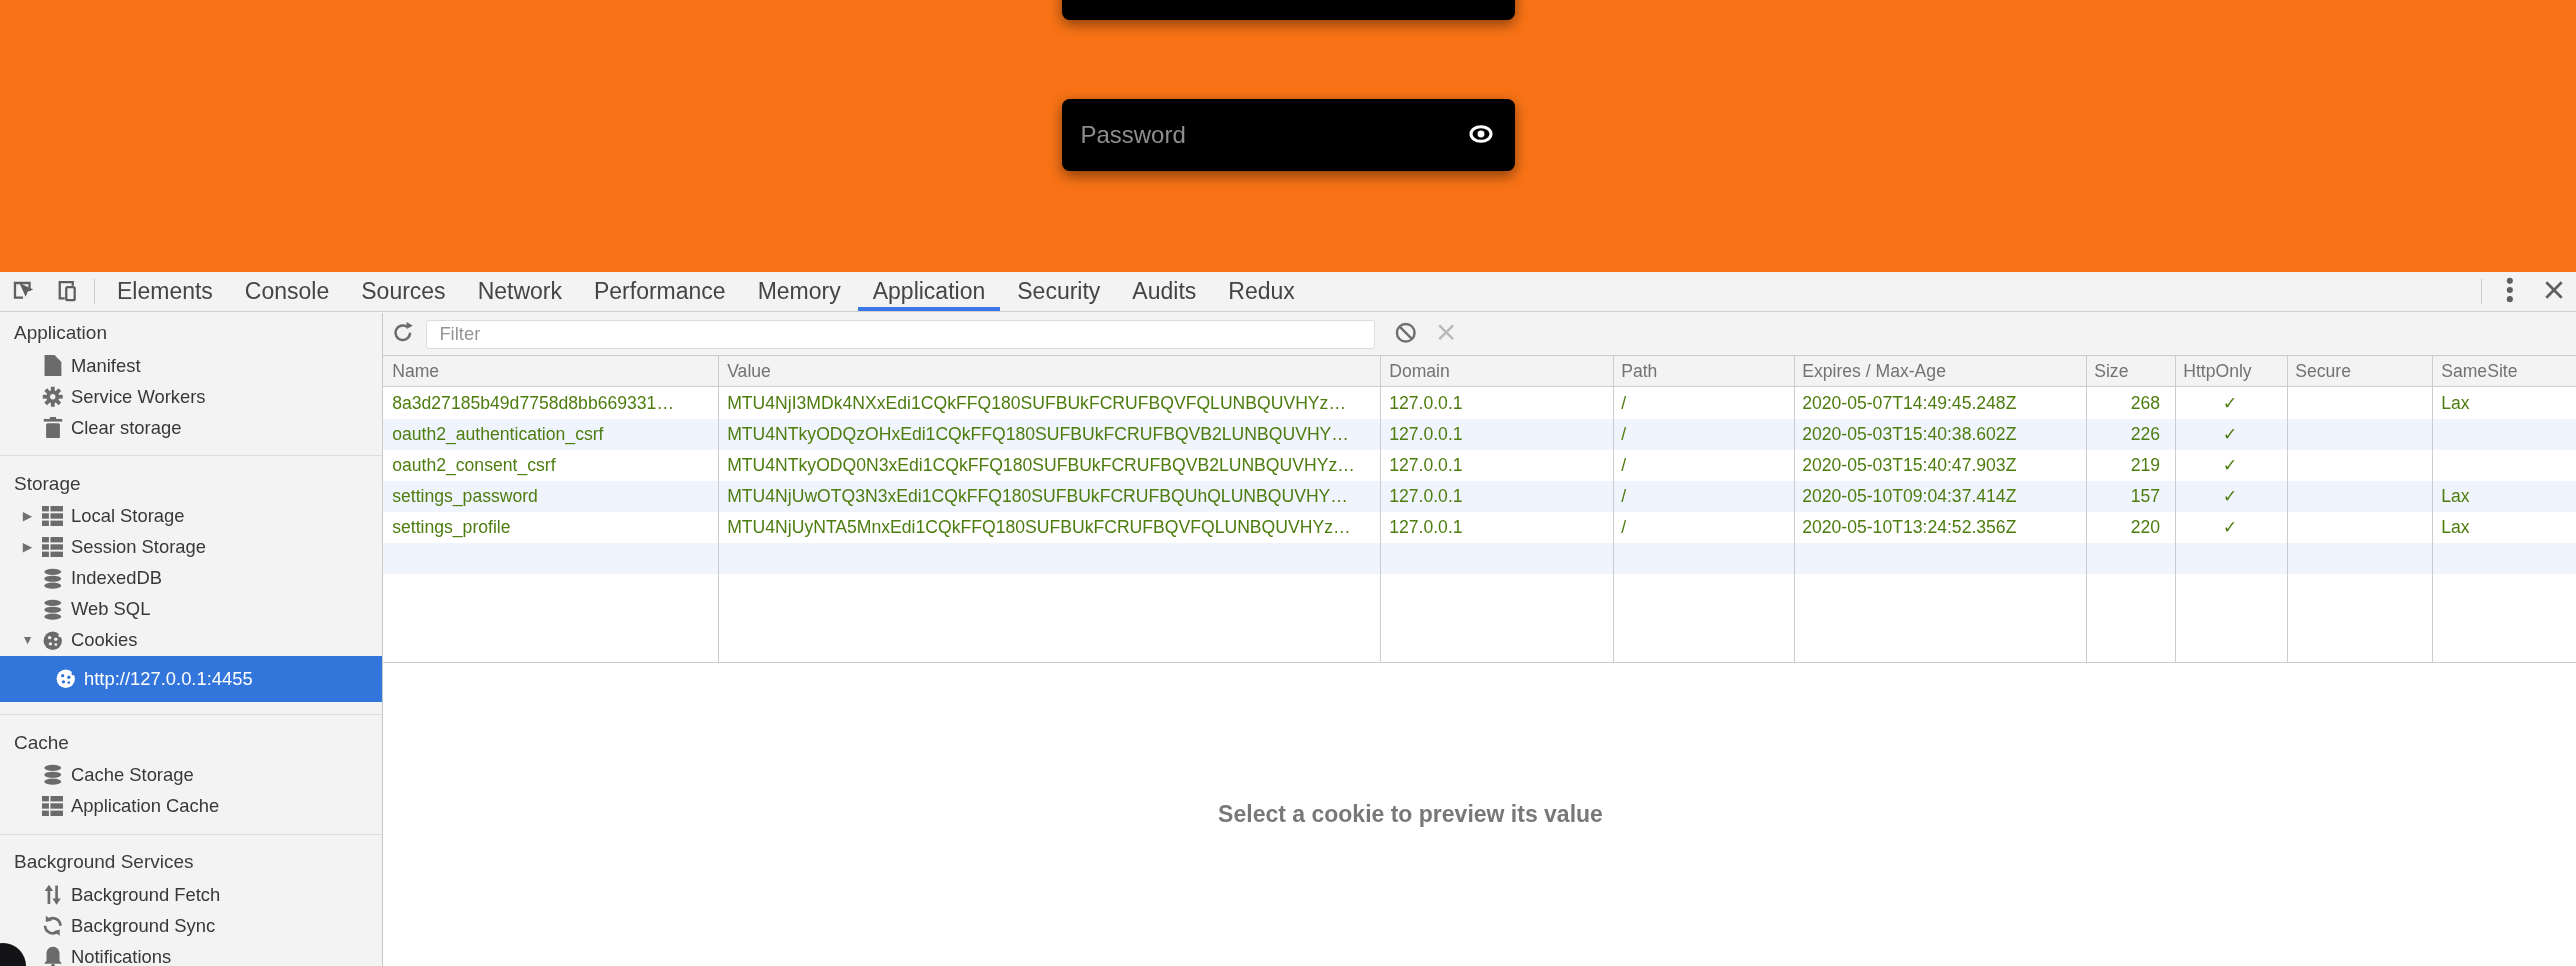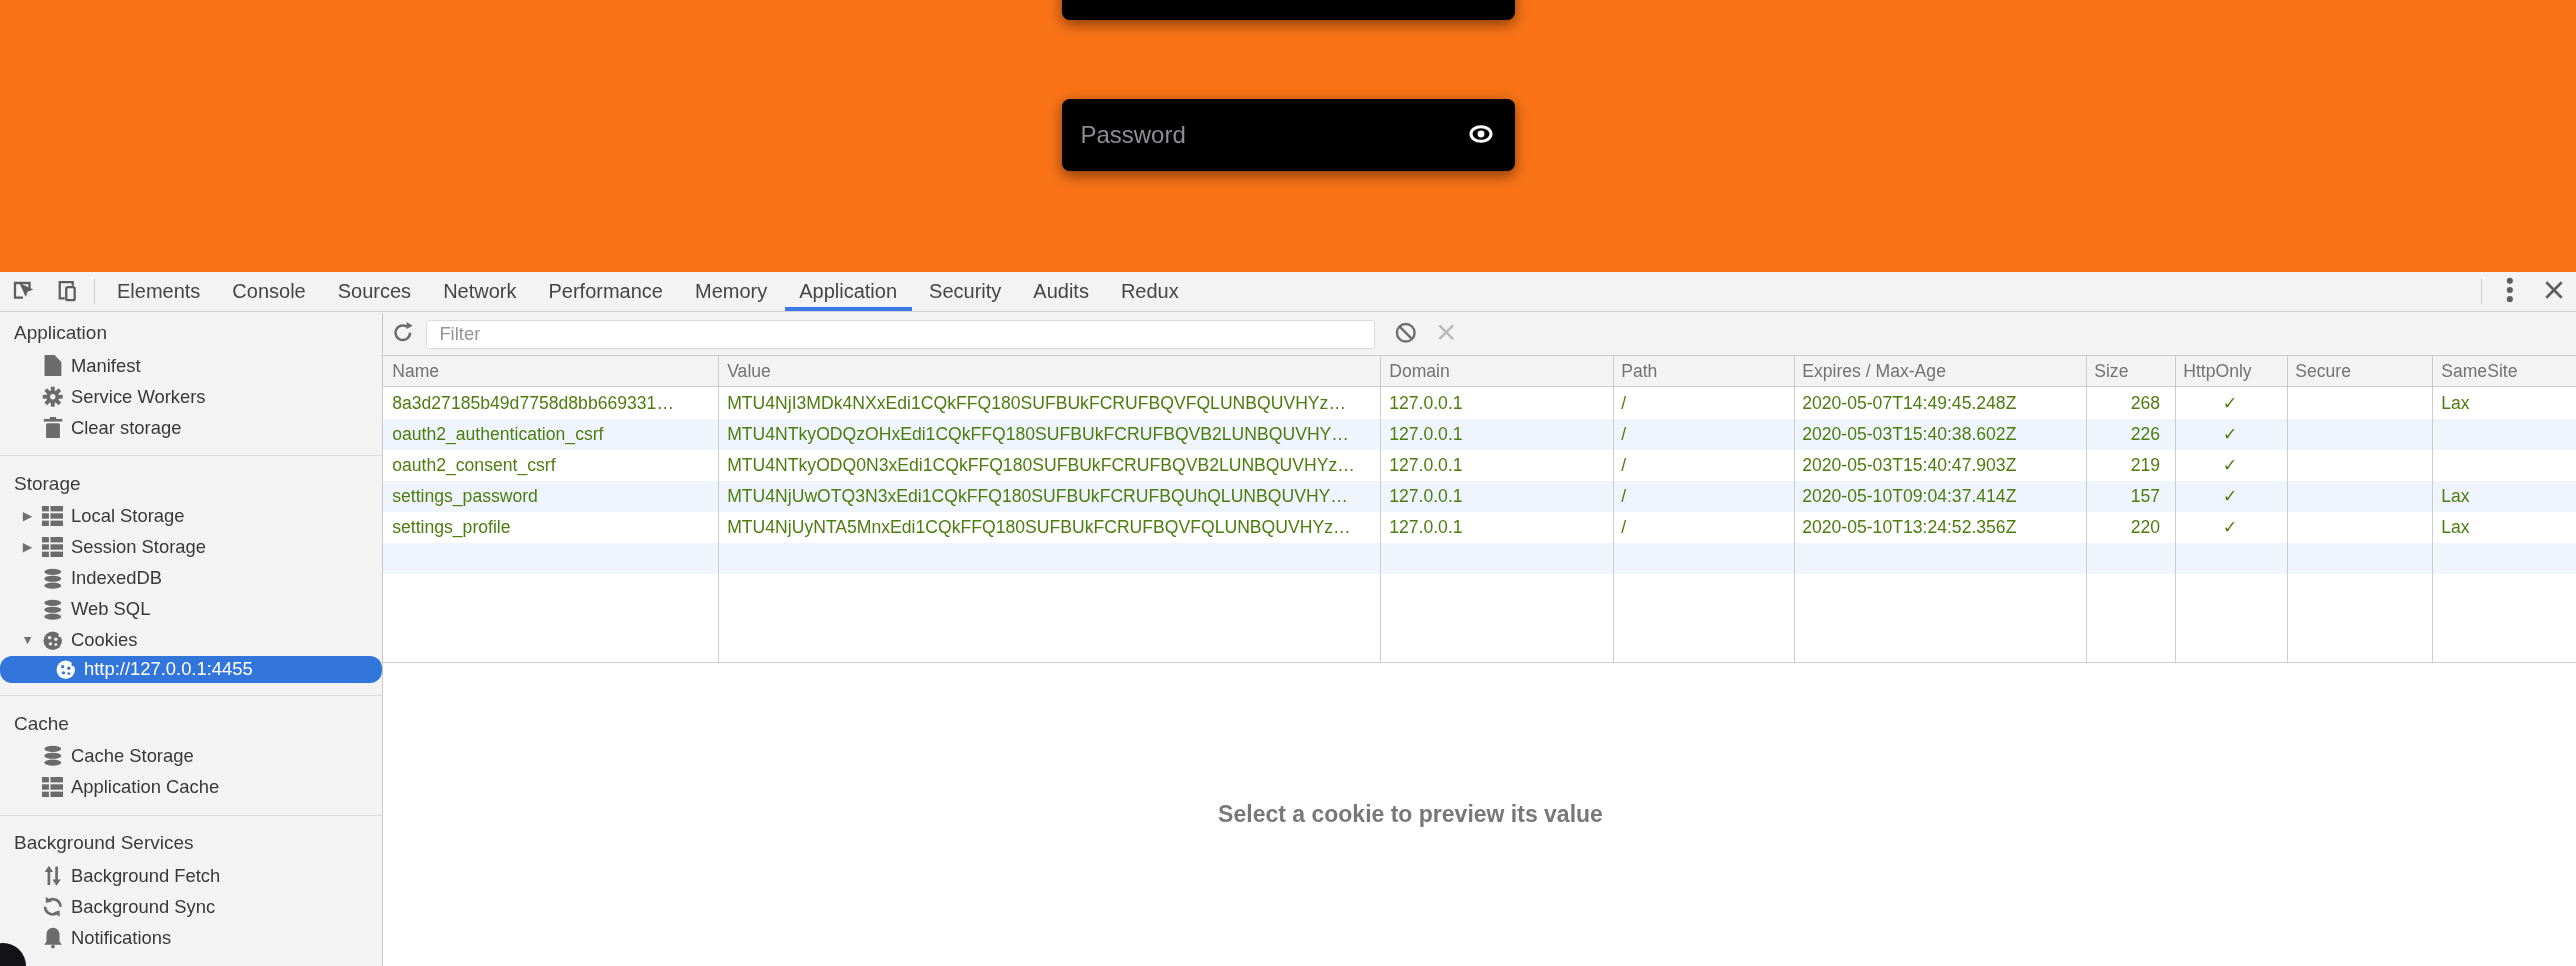--- a/index.html
+++ b/index.html
@@ -14,33 +14,33 @@
   .top-box { position:absolute; left:1062px; top:-26px; width:453px; height:46px; background:#000; border-radius:7.7px; box-shadow:0 4.6px 14px rgba(0,0,0,.45); }
   .pw-box { position:absolute; left:1062px; top:99px; width:453px; height:72px; background:#000; border-radius:7.7px; box-shadow:0 4.6px 14px rgba(0,0,0,.45); display:flex; align-items:center; }
   .pw-input { flex:1; background:transparent; border:none; outline:none; color:#e8e8e8; font-size:24px; padding-left:18.4px; font-family:inherit; }
   .pw-input::placeholder { color:#8e8e92; }
   .eye-btn { background:none; border:none; cursor:pointer; padding:0 20px 0 0; display:flex; align-items:center; }
   
   .devtools { position:absolute; left:0; top:272px; width:2576px; height:694px; background:#f3f3f3; }
   .tabbar { position:absolute; left:0; top:0; width:2576px; height:40px; background:#f3f3f3; border-bottom:0.8px solid #d0d0d0; display:flex; align-items:stretch; }
   .tb-iconbtn { width:44px; display:flex; align-items:center; justify-content:center; background:none; border:none; cursor:pointer; }
   .tb-sep { width:0.8px; height:24.5px; background:#ccc; align-self:center; margin:0 6.1px; }
-  .tab { position:relative; display:flex; align-items:center; padding:0 16px; font-size:20px; color:#454545; background:none; border:none; cursor:pointer; font-family:inherit; white-space:nowrap; }
+  .tab { position:relative; display:flex; align-items:center; padding:0 16px; font-size:23px; color:#454545; background:none; border:none; cursor:pointer; font-family:inherit; white-space:nowrap; }
   .tab.selected::after { content:""; position:absolute; left:1.5px; right:1.5px; bottom:0; height:3.8px; background:#3b78e7; }
   .tabbar-right { margin-left:auto; display:flex; align-items:stretch; }
   
   .sidebar { position:absolute; left:0; top:41px; width:383px; height:653px; background:#f3f3f3; border-right:0.8px solid #c9c9c9; overflow:hidden; }
   .sec-title { height:37px; line-height:40px; padding-left:14px; font-size:19px; color:#3c3c3c; }
   .sb-item { position:relative; height:31px; display:flex; align-items:center; font-size:18.4px; color:#383838; cursor:pointer; }
   .sb-item .icn { position:absolute; left:41px; width:23px; height:23px; display:flex; align-items:center; justify-content:center; }
   .sb-item .lbl { padding-left:71px; }
   .sb-item .tri { position:absolute; left:18.4px; width:18.4px; font-size:12.3px; color:#707070; text-align:center; }
   .sb-item.child .icn { left:54px; }
   .sb-item.child .lbl { padding-left:84px; }
-  .sb-item.selected { background:#3276dc; color:#fff; height:27px;border-radius:12px; }
+  .sb-item.selected { background:#3276dc; color:#fff; height:46px; }
   .sb-divider { height:0.8px; background:#ddd; margin:12.3px 0 7.7px 0; }
   svg.gicon { fill:#6b6b6b; stroke:#6b6b6b; }
   .corner-dark { position:absolute; left:-20px; bottom:-23px; width:46px; height:46px; background:#131316; border-radius:23px; }
   
   .main { position:absolute; left:383px; top:41px; width:2193px; height:653px; background:#fff; }
   .toolbar { position:absolute; left:0; top:0; width:2193px; height:42px; background:#f3f3f3; display:flex; align-items:center; }
   .tool-btn { background:none; border:none; cursor:pointer; display:flex; align-items:center; justify-content:center; width:40px; height:35px; }
   .filter-input { width:949px; height:29px; background:#fff; border:0.8px solid #dcdcdc; border-radius:3.1px; font-size:18.4px; color:#333; padding:0 12.3px; outline:none; font-family:inherit; margin-left:3.1px; }
   .filter-input::placeholder { color:#949494; }
   .toolbar .after-input { margin-left:10.7px; }

